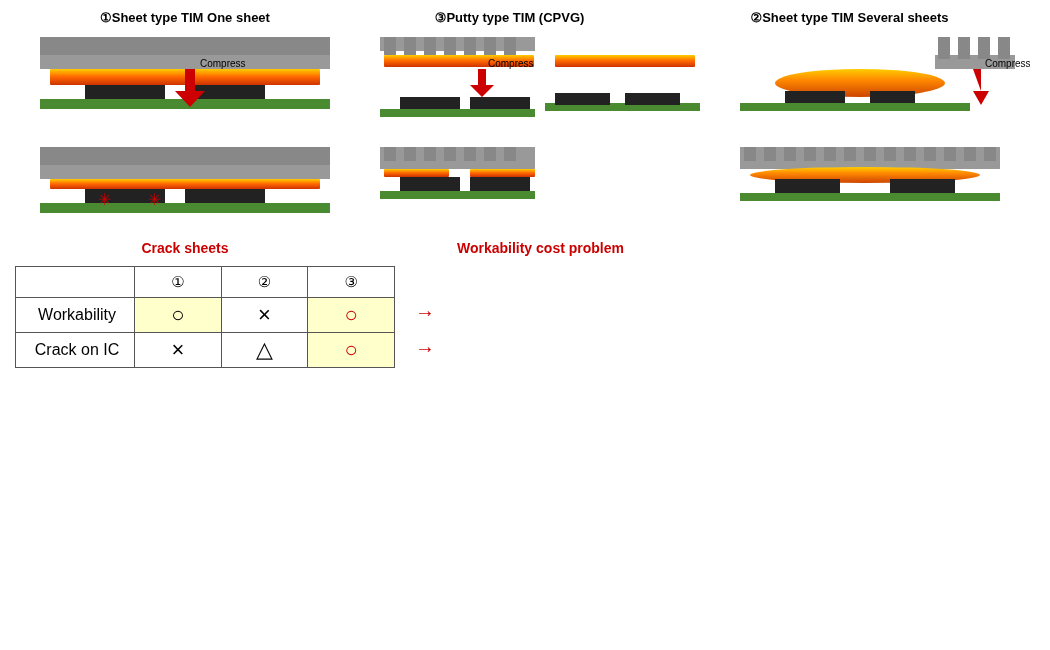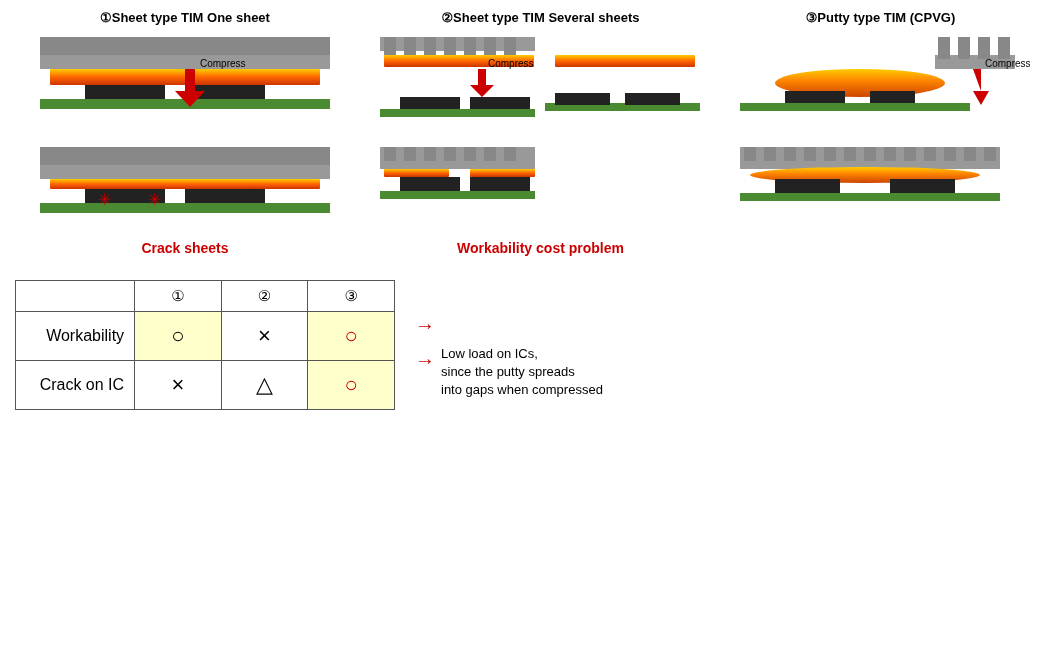--- a/index.html
+++ b/index.html
@@ -60,21 +60,21 @@
       min-width: 380px;
     }
     .comparison-table td, .comparison-table th {
       border: 1.5px solid #555;
       text-align: center;
       padding: 6px 10px;
       font-size: 15px;
       font-weight: normal;
     }
     .comparison-table .row-label {
-      text-align: right;
+      text-align: center;
       padding-left: 14px;
       font-size: 16px;
       font-weight: normal;
       width: 110px;
     }
     .comparison-table .col-header {
       font-size: 15px;
       font-weight: normal;
       width: 80px;
       background: #fff;
@@ -142,29 +142,29 @@
   </style>
 </head>
 <body>
 
 <div class="main-container">
 
   <div class="diagrams-row">
     <div class="diagram-col" style="flex:1.1;">
       <span class="diagram-col-title">①Sheet type TIM  One sheet</span>
     </div>
+    <div class="diagram-col" style="flex:1.0;">
+      <span class="diagram-col-title">③Putty type TIM (CPVG)</span>
+    </div>
     <div class="diagram-col" style="flex:1.2;">
       <span class="diagram-col-title">②Sheet type TIM  Several sheets</span>
     </div>
-    <div class="diagram-col" style="flex:1.0;">
-      <span class="diagram-col-title">③Putty type TIM (CPVG)</span>
-    </div>
   </div>
 
-  <div style="display:flex; gap:0px; width:100%; margin-bottom:16px;">
+  <div style="display:flex; gap:0px; width:100%; margin-bottom:2px;">
 
     <div style="flex:1.1; display:flex; flex-direction:column; align-items:center;">
       <svg width="310" height="110" class="diagram-svg">
 
         <rect x="10" y="2" width="290" height="18" fill="#888"></rect>
 
         <rect x="20" y="2" width="14" height="22" fill="#888"></rect>
         <rect x="44" y="2" width="14" height="22" fill="#888"></rect>
         <rect x="68" y="2" width="14" height="22" fill="#888"></rect>
         <rect x="92" y="2" width="14" height="22" fill="#888"></rect>
@@ -394,18 +394,17 @@
         </tr>
       </tbody>
     </table>
 
     <div class="annotations">
       <div class="annotation-item">
         <span class="arrow-right">→</span>
       </div>
       <div class="annotation-item">
         <span class="arrow-right">→</span>
-        <span class="annotation-text">Low load on ICs,<br>since the putty spreads<br>into gaps when compressed</span>
       </div>
     </div>
 
   </div>
 </div>
 
 </body></html>

